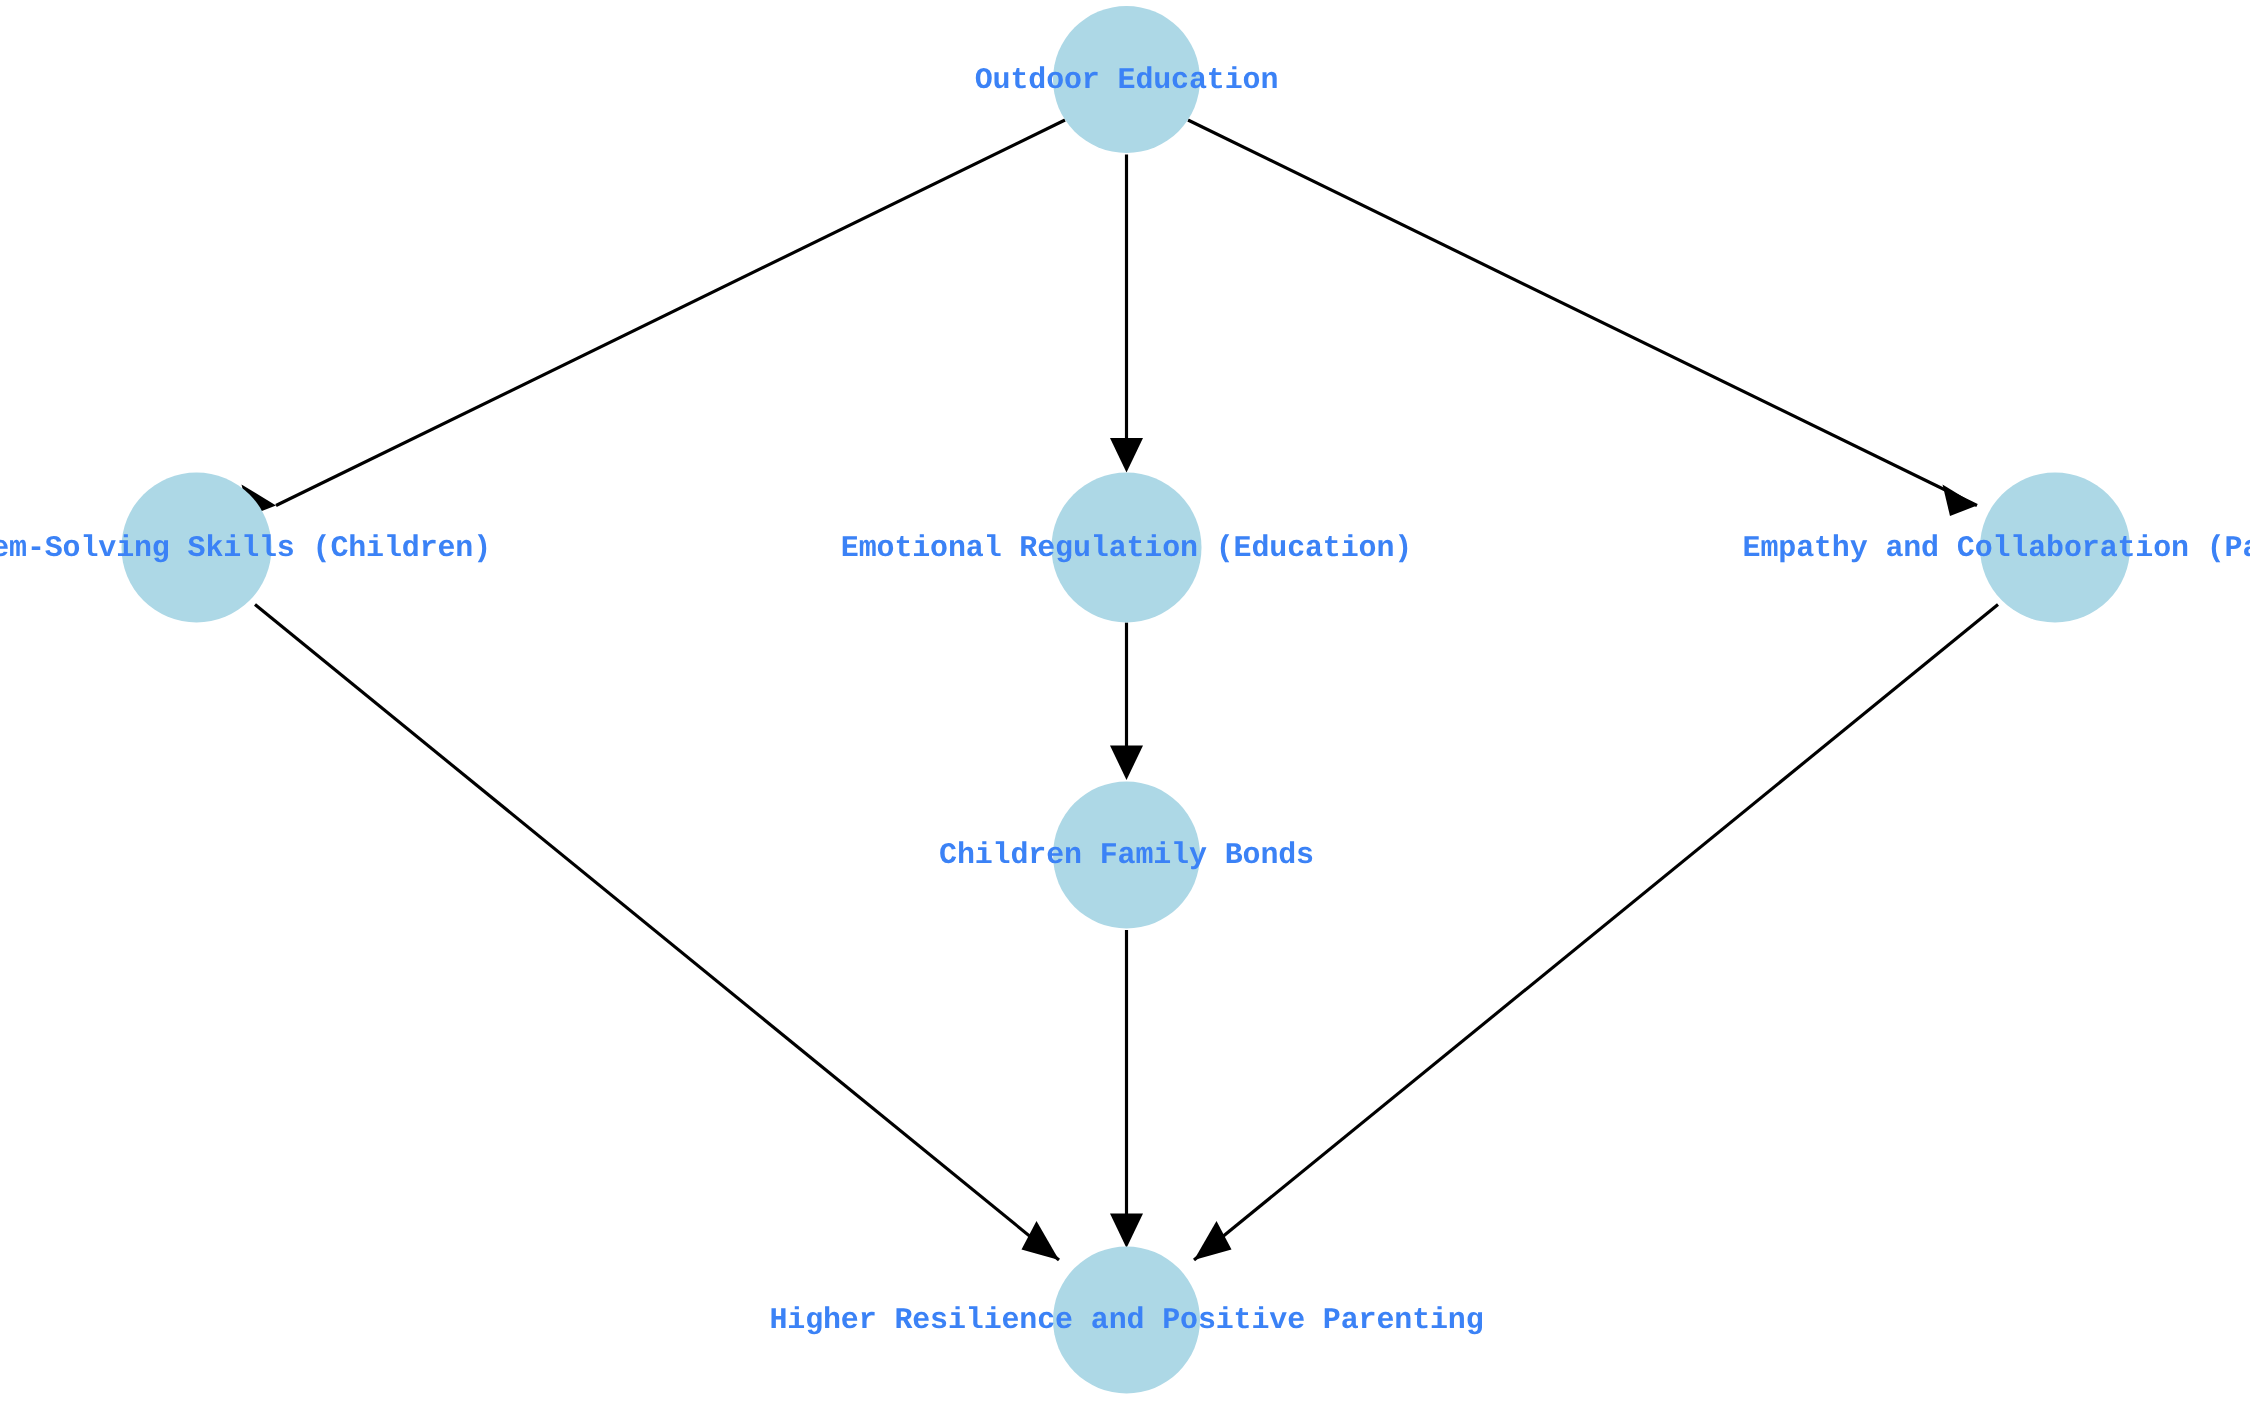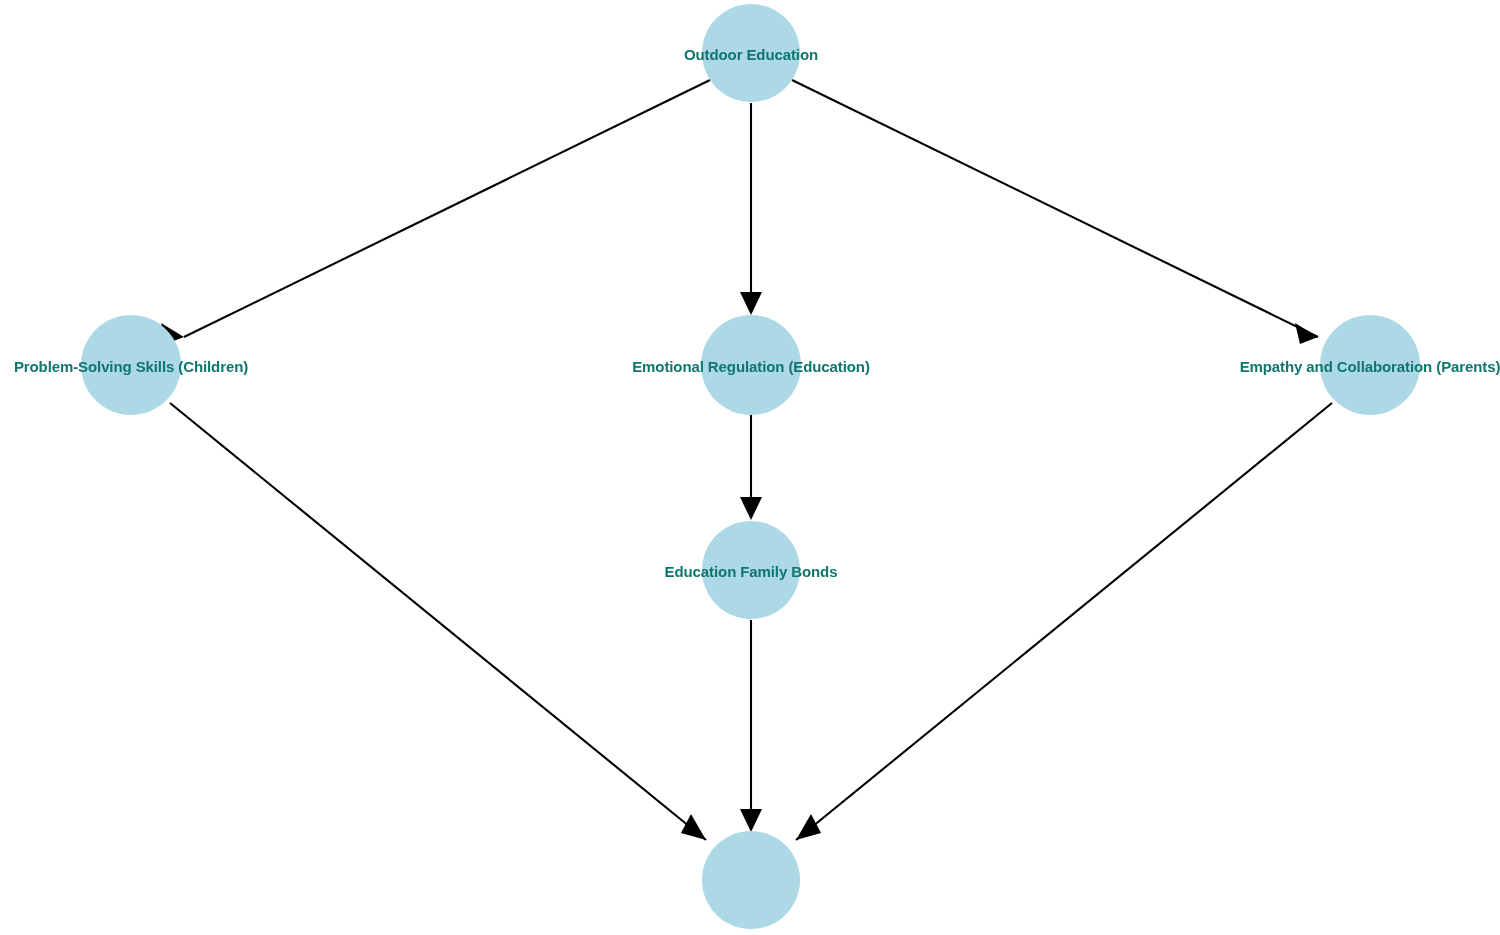--- a/index.html
+++ b/index.html
@@ -31,24 +31,24 @@
   .graph-node {
     position: absolute;
     border-radius: 50%;
     background: #add8e6;
     transform: translate(-50%, -50%);
   }
   .node-label {
     position: absolute;
     transform: translate(-50%, -50%);
     white-space: nowrap;
-    font-family: Liberation Sans, sans-serif;
+    font-family: Liberation Mono, monospace;
     font-weight: bold;
-    font-size: 15px;
-    color: #0f766e;
+    font-size: 20px;
+    color: #3b82f6;
     letter-spacing: -0.1px;
     pointer-events: none;
   }
   .edge-path {
     stroke: #000000;
     stroke-width: 2.1;
     fill: none;
   }
   .arrow-head {
     fill: #000000;
@@ -111,16 +111,17 @@
   <div class="graph-node" style="left:751px; top:880px; width:98px; height:98px;"></div>
 
   <div class="node-label" style="left:751px; top:54px;">Outdoor Education</div>
 
   <div class="node-label" style="left:131px; top:366px;">Problem-Solving Skills (Children)</div>
 
   <div class="node-label" style="left:751px; top:366px;">Emotional Regulation (Education)</div>
 
   <div class="node-label" style="left:1370px; top:366px;">Empathy and Collaboration (Parents)</div>
 
-  <div class="node-label" style="left:751px; top:571px;">Education Family Bonds</div>
+  <div class="node-label" style="left:751px; top:571px;">Children Family Bonds</div>
 
+  <div class="node-label" style="left:751px; top:881px;">Higher Resilience and Positive Parenting</div>
 
 </div>
 
 </body></html>

